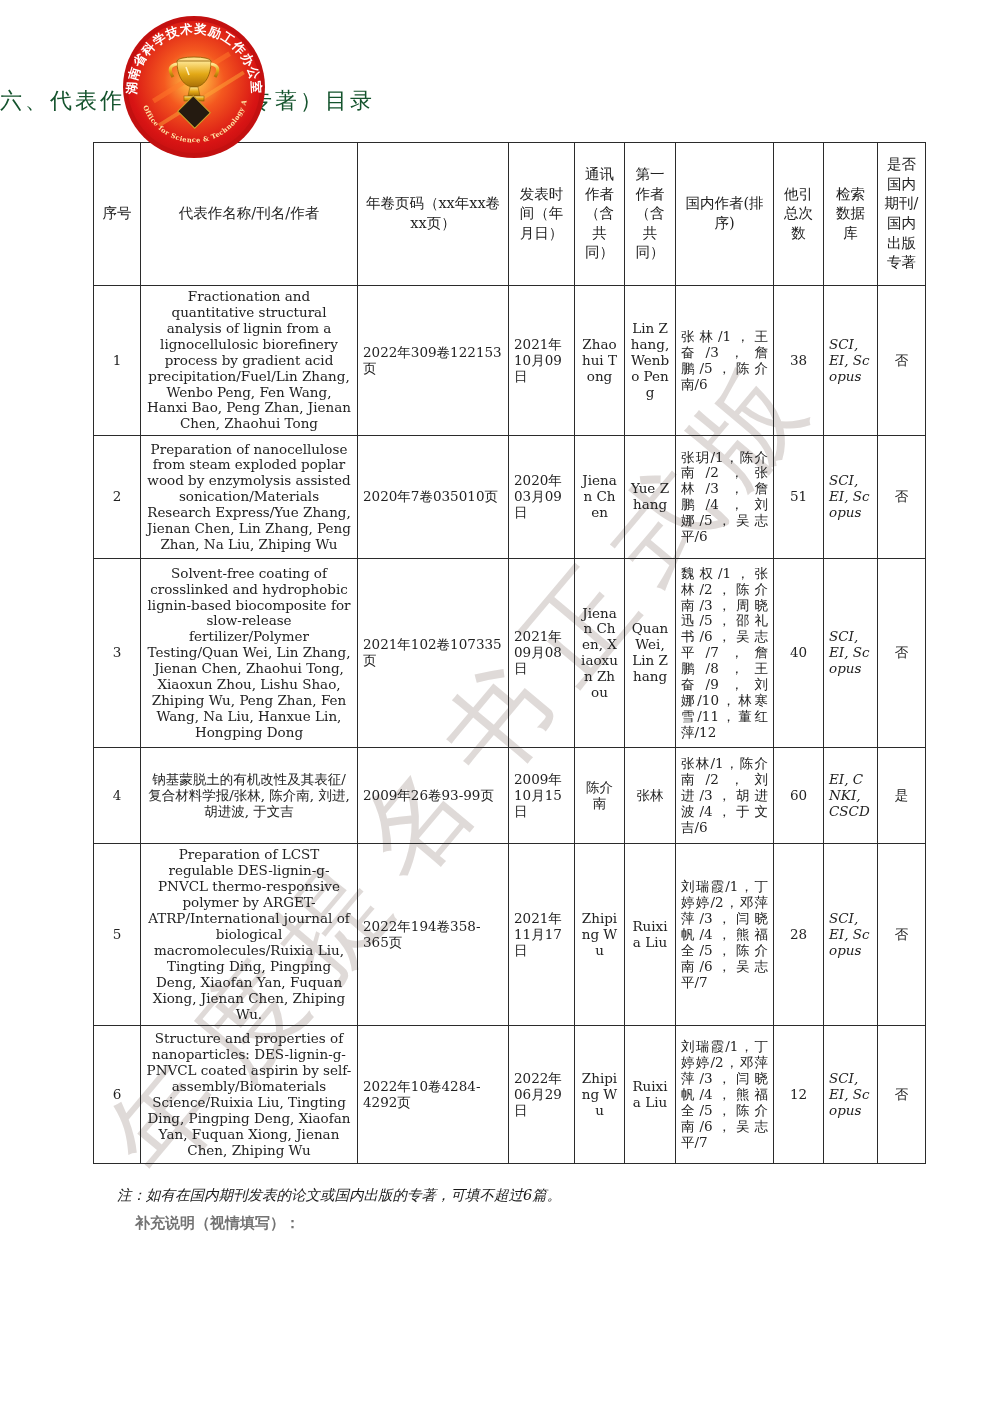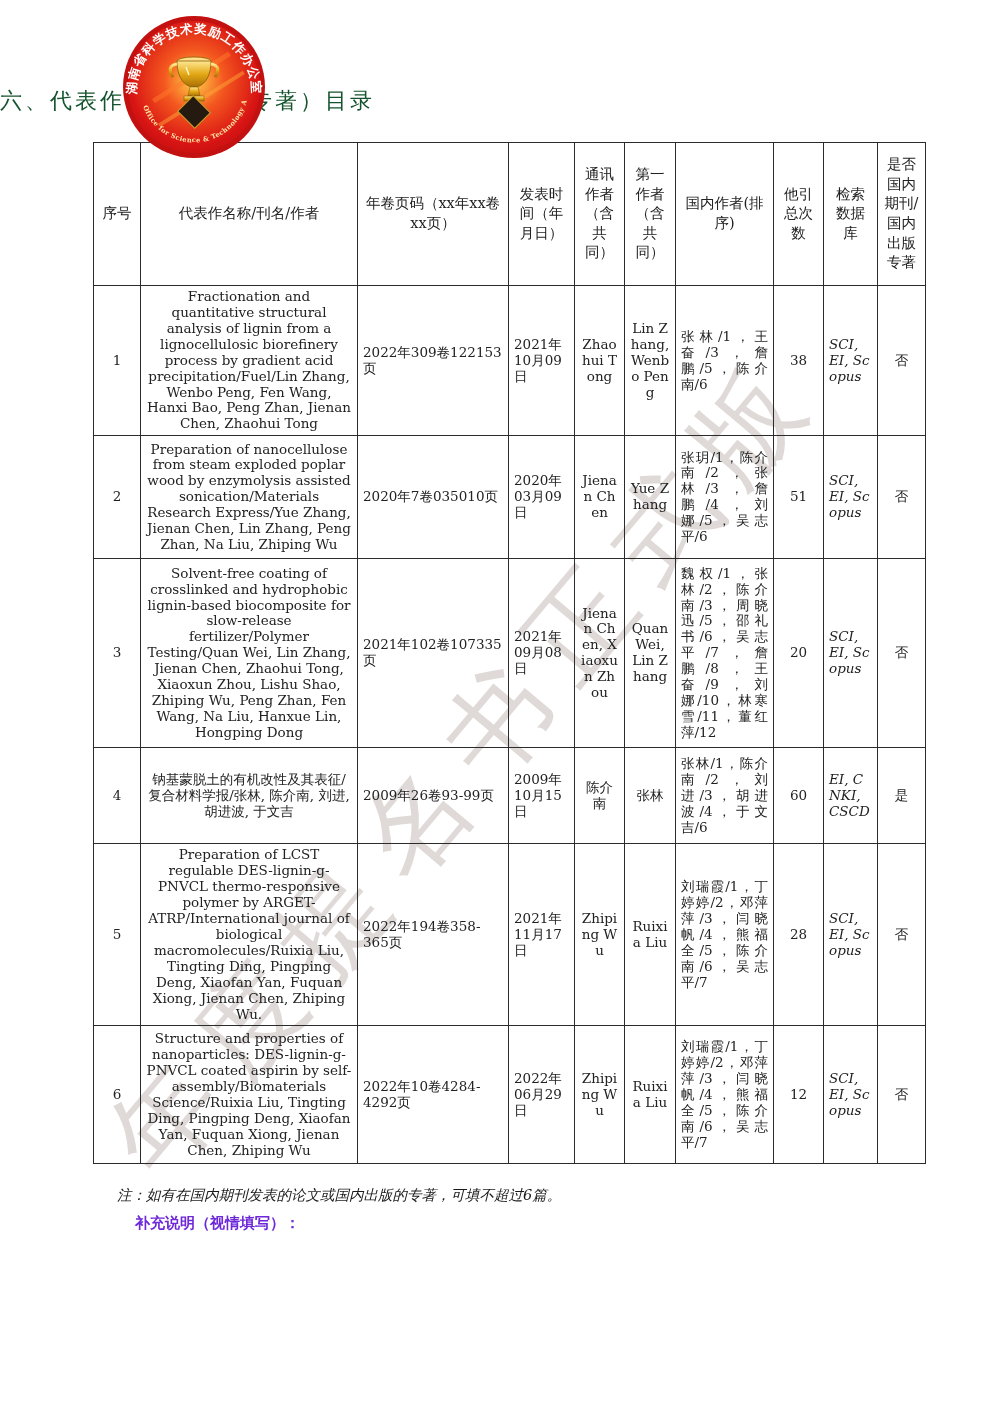--- a/index.html
+++ b/index.html
@@ -35,21 +35,21 @@
   td.vol-cell, td.date-cell { text-align:left; }
   td.auth-cell { text-align:center; word-break:break-all; }
   td.dom-cell { text-align:justify; padding-left:6px; padding-right:6px; }
   td.db-cell { text-align:left; word-break:break-all;font-style:italic; }
   .note-line {
     position:absolute; left:117px; top:1186px; z-index:1;
     font-size:14.5px; color:#1a1a1a;font-style:italic;
   }
   .supp-line {
     position:absolute; left:135px; top:1214px; z-index:1;
-    font-size:15px; font-weight:bold; color:#6d28d9;
+    font-size:15px; font-weight:bold; color:#737373;
   }
 </style>
 </head>
 <body>
 
 <div class="page">
 
   <div class="watermark">年度提名书正式版</div>
 
   <div class="logo">
@@ -149,21 +149,21 @@
     </tr>
 
     <tr style="height:189px">
       <td class="c">3</td>
       <td class="title-cell">Solvent-free coating of crosslinked and hydrophobic lignin-based biocomposite for slow-release fertilizer/Polymer Testing/Quan Wei, Lin Zhang, Jienan Chen, Zhaohui Tong, Xiaoxun Zhou, Lishu Shao, Zhiping Wu, Peng Zhan, Fen Wang, Na Liu, Hanxue Lin, Hongping Dong</td>
       <td class="vol-cell">2021年102卷107335页</td>
       <td class="date-cell">2021年09月08日</td>
       <td class="auth-cell">Jienan Chen, Xiaoxun Zhou</td>
       <td class="auth-cell">Quan Wei, Lin Zhang</td>
       <td class="dom-cell">魏权/1，张林/2，陈介南/3，周晓迅/5，邵礼书/6，吴志平/7，詹鹏/8，王奋/9，刘娜/10，林寒雪/11，董红萍/12</td>
-      <td class="c">20</td>
+      <td class="c">40</td>
       <td class="db-cell">SCI, EI, Scopus</td>
       <td class="c">否</td>
     </tr>
 
     <tr style="height:96px">
       <td class="c">4</td>
       <td class="title-cell">钠基蒙脱土的有机改性及其表征/复合材料学报/张林, 陈介南, 刘进, 胡进波, 于文吉</td>
       <td class="vol-cell">2009年26卷93-99页</td>
       <td class="date-cell">2009年10月15日</td>
       <td class="auth-cell">陈介南</td>

